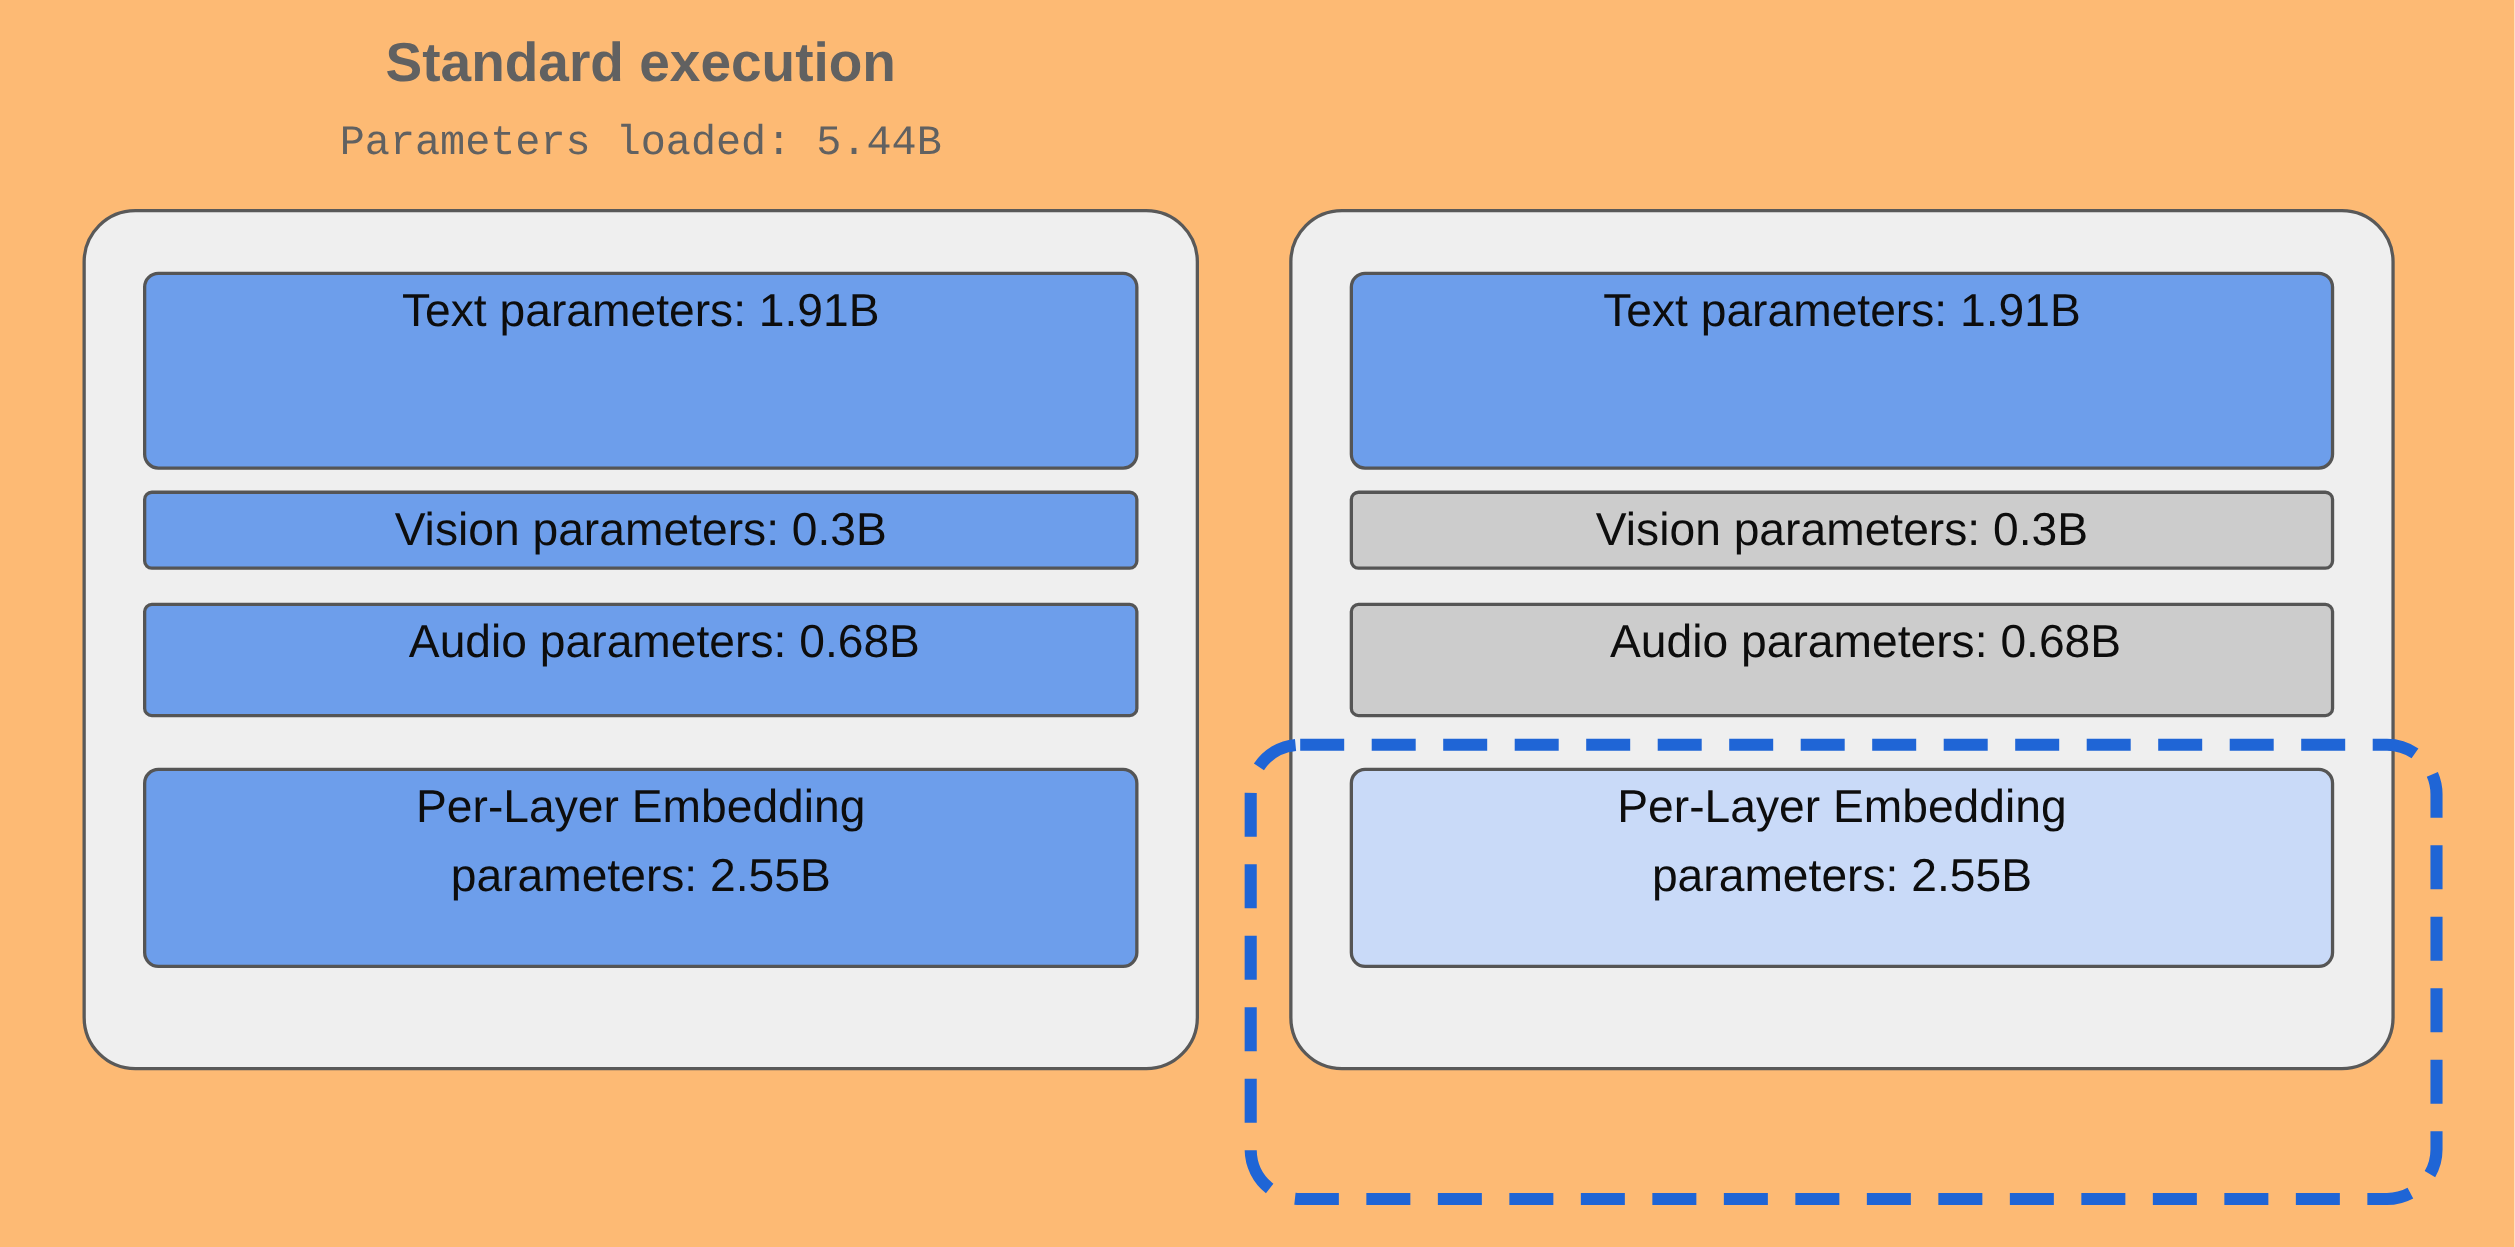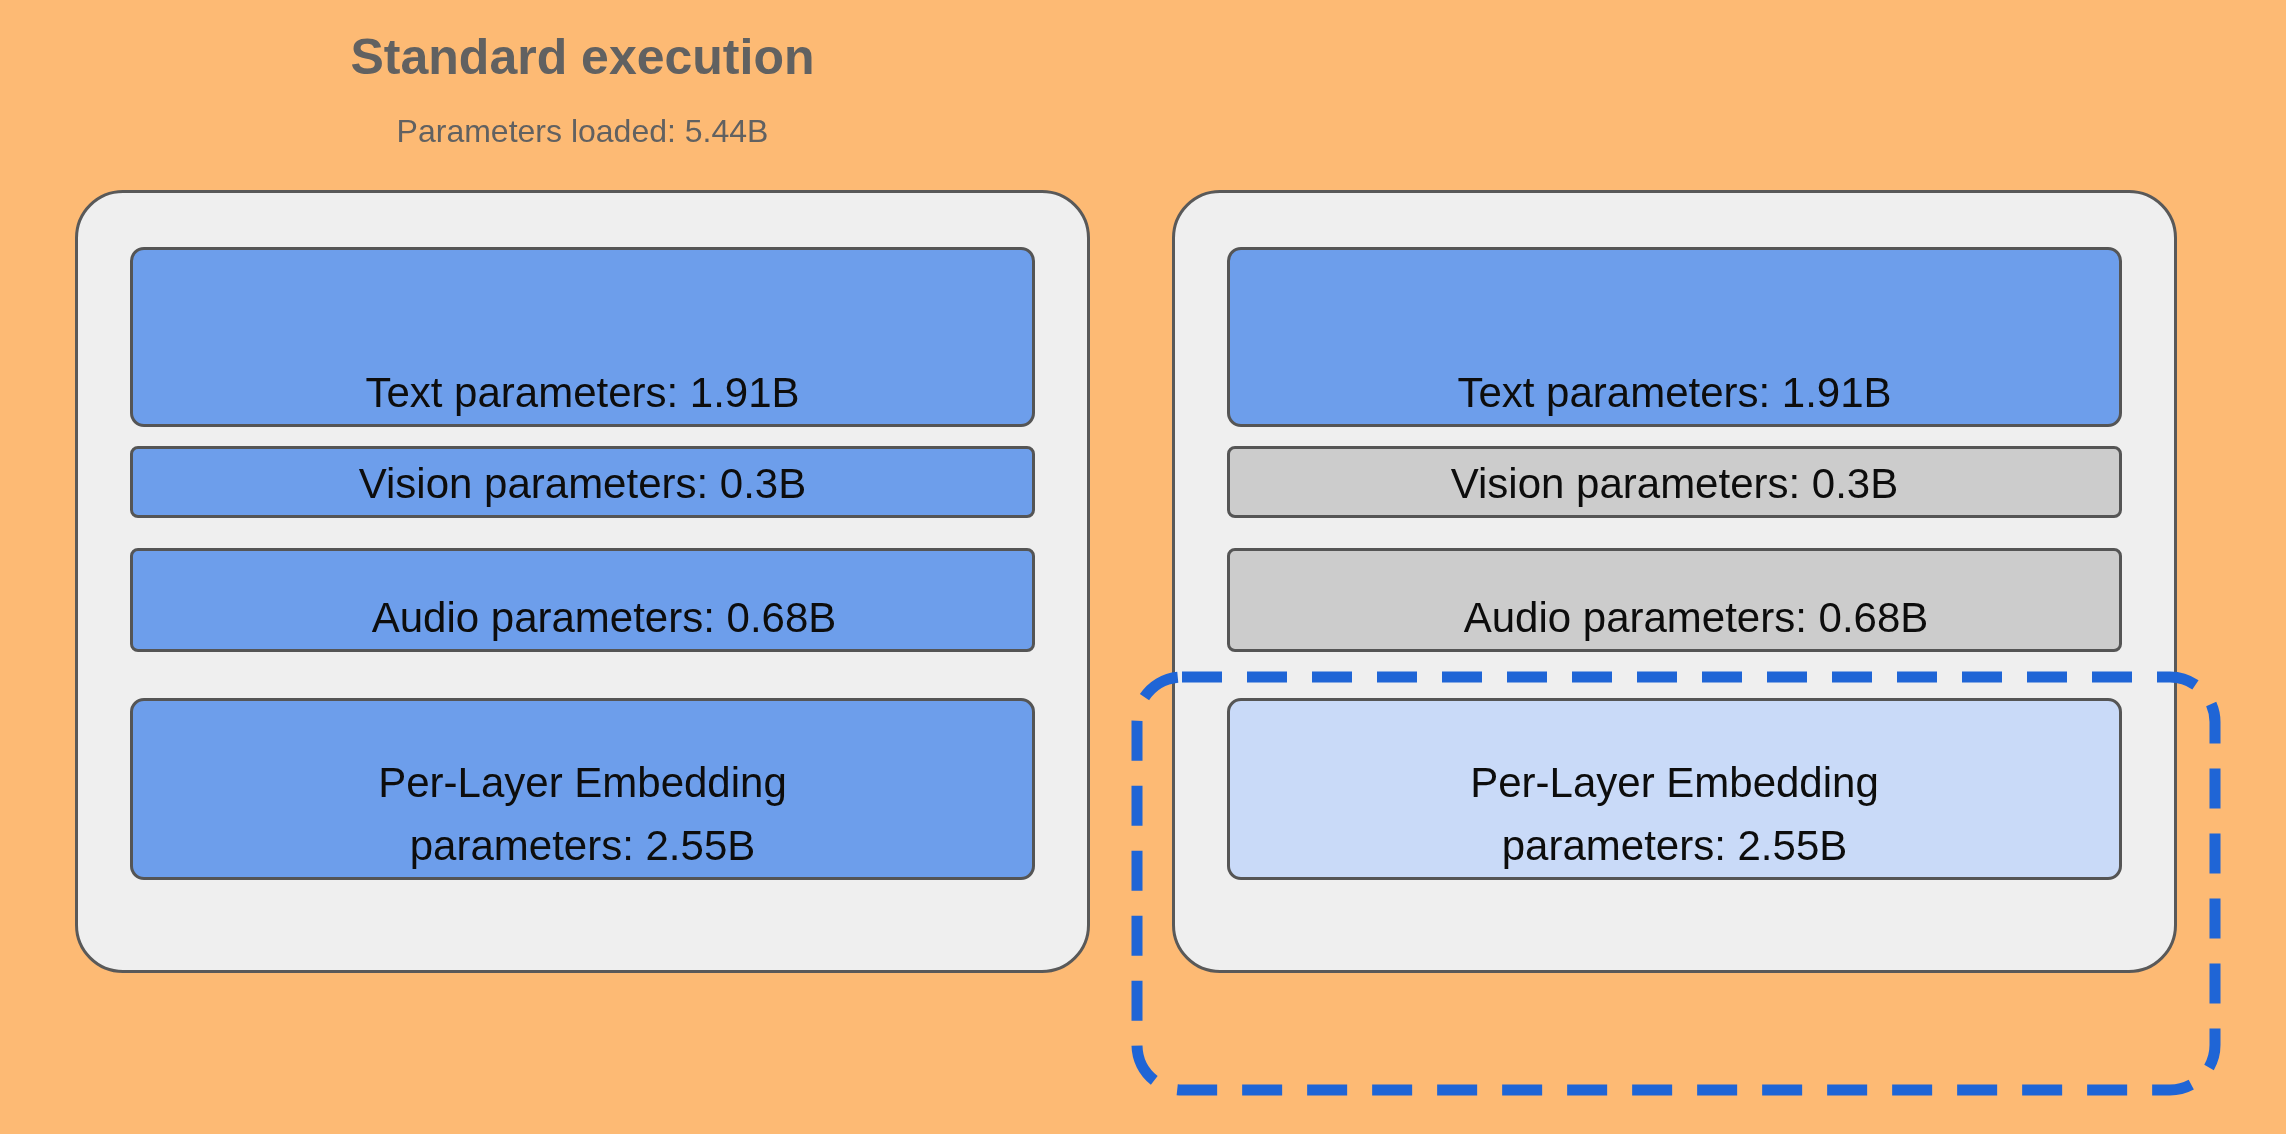--- a/index.html
+++ b/index.html
@@ -20,24 +20,25 @@
     top: 28px;
     font-size: 50px;
     line-height: 58px;
     font-weight: bold;
     color: #616161;
     text-align: center;
   }
   .col-subtitle {
     position: absolute;
     top: 108px;
-    font-size: 32px;
+    font-size: 38px;
     line-height: 46px;
     color: #616161;
     text-align: center;
+    font-family: Liberation Mono, monospace;
   }
   .col-subtitle .bold-val { font-weight: bold; }
   .container {
     position: absolute;
     top: 190px;
     height: 783px;
     box-sizing: border-box;
     background: #efefef;
     border: 3px solid #595959;
     border-radius: 48px;
@@ -47,21 +48,21 @@
   }
   .container.left  { left: 75px;  width: 1015px; }
   .container.right { left: 1172px; width: 1005px; }
   .param-box {
     box-sizing: border-box;
     width: 100%;
     border: 3px solid #555555;
     display: flex;
     flex-direction: column;
     align-items: center;
-    justify-content: flex-end;
+    justify-content: flex-start;
     text-align: center;
     font-size: 42px;
     line-height: 1.5;
     color: #0d0d0d;
   }
   .box-text  { height: 180px; border-radius: 14px; }
   .box-vision{ height: 72px;  border-radius: 8px;  margin-top: 19px; }
   .box-audio { height: 104px; border-radius: 8px;  margin-top: 30px; padding-left: 43px; }
   .box-ple   { height: 182px; border-radius: 14px; margin-top: 46px; }
   .fill-blue      { background: #6d9eeb; }

